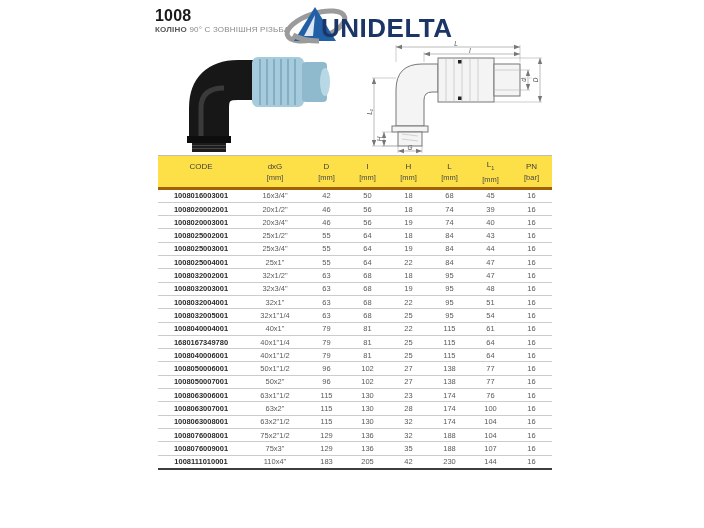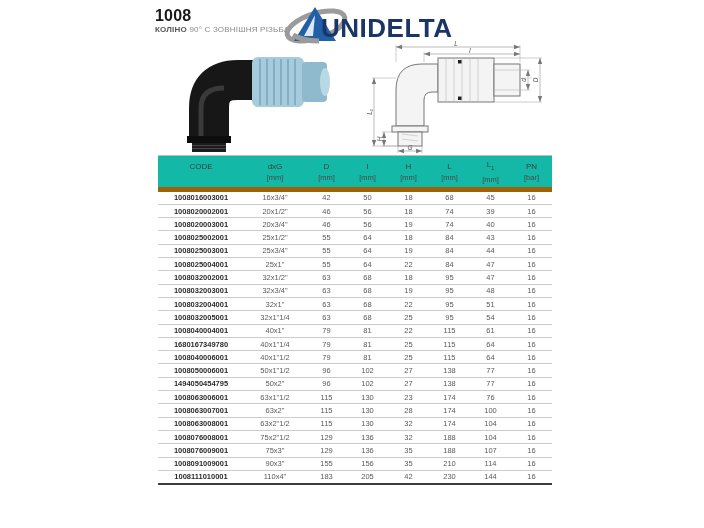--- a/index.html
+++ b/index.html
@@ -17,23 +17,23 @@
     font-size:8px;color:#8a8a8a;letter-spacing:.2px;white-space:nowrap;
   }
   .page-subtitle .strong{font-weight:bold;color:#555;}
   .logo-wrap{position:absolute;left:283px;top:5px;width:172px;height:41px;}
   .photo-wrap{position:absolute;left:172px;top:52px;width:172px;height:100px;}
   .drawing-wrap{position:absolute;left:366px;top:40px;width:182px;height:116px;}
 
   .spec-table-wrap{position:absolute;left:158px;top:155px;width:394px;}
   table.spec{border-collapse:collapse;table-layout:fixed;width:100%;}
   table.spec thead tr{
-    background:#14b8a6;
+    background:#fde047;
     border-top:1px solid #bdbdbd;
-    border-bottom:5px solid #a16207;
+    border-bottom:3px solid #a16207;
   }
   table.spec th{
     font-weight:normal;color:#3d3d3d;font-size:8px;line-height:11px;
     padding:3px 0 2px 0;text-align:center;vertical-align:middle;
   }
   table.spec th .th-unit{font-size:7.5px;color:#4a4a4a;}
   table.spec th sub{font-size:5.5px;}
   table.spec tbody tr{border-bottom:1px solid #cccccc;}
   table.spec tbody tr:last-child{border-bottom:2px solid #3d3d3d;}
   table.spec td{
@@ -352,21 +352,21 @@
           <td class="code-cell">1008050006001</td>
           <td>50x1"1/2</td>
           <td>96</td>
           <td>102</td>
           <td>27</td>
           <td>138</td>
           <td>77</td>
           <td>16</td>
         </tr>
         <tr>
-          <td class="code-cell">1494050454795</td>
+          <td class="code-cell">1008050007001</td>
           <td>50x2"</td>
           <td>96</td>
           <td>102</td>
           <td>27</td>
           <td>138</td>
           <td>77</td>
           <td>16</td>
         </tr>
         <tr>
           <td class="code-cell">1008063006001</td>
@@ -412,30 +412,20 @@
           <td class="code-cell">1008076009001</td>
           <td>75x3"</td>
           <td>129</td>
           <td>136</td>
           <td>35</td>
           <td>188</td>
           <td>107</td>
           <td>16</td>
         </tr>
         <tr>
-          <td class="code-cell">1008091009001</td>
-          <td>90x3"</td>
-          <td>155</td>
-          <td>156</td>
-          <td>35</td>
-          <td>210</td>
-          <td>114</td>
-          <td>16</td>
-        </tr>
-        <tr>
           <td class="code-cell">1008111010001</td>
           <td>110x4"</td>
           <td>183</td>
           <td>205</td>
           <td>42</td>
           <td>230</td>
           <td>144</td>
           <td>16</td>
         </tr>
       </tbody>

